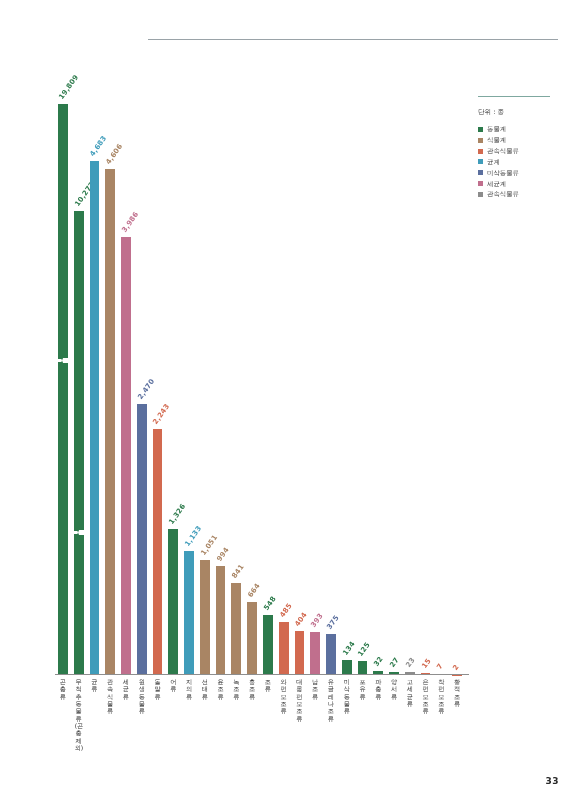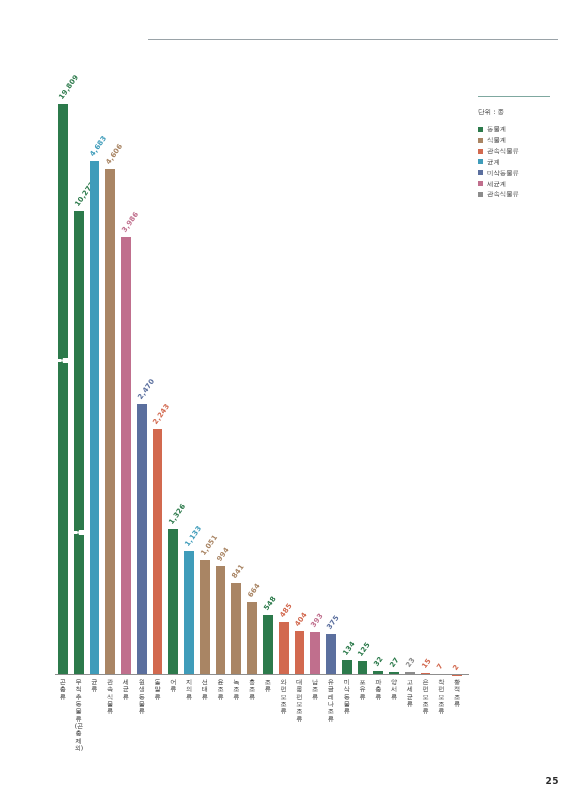--- a/index.html
+++ b/index.html
@@ -383,15 +383,15 @@
         <div class="cat-label">은편모조류</div>
       </div>
       <div class="cat-slot" style="left: 378.462px; width: 15.7692px;">
         <div class="cat-label">착편모조류</div>
       </div>
       <div class="cat-slot" style="left: 394.231px; width: 15.7692px;">
         <div class="cat-label">황적조류</div>
       </div>
     </div>
 
-  <div id="page-number">25</div>
+  <div id="page-number">33</div>
 
 </div>
 
 </body></html>

